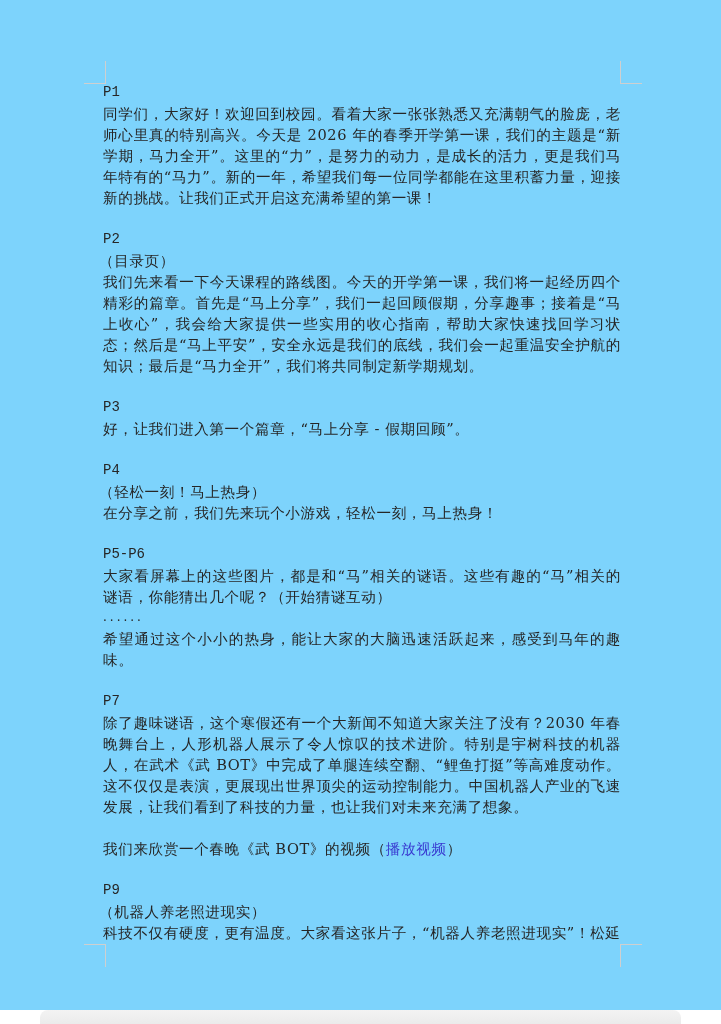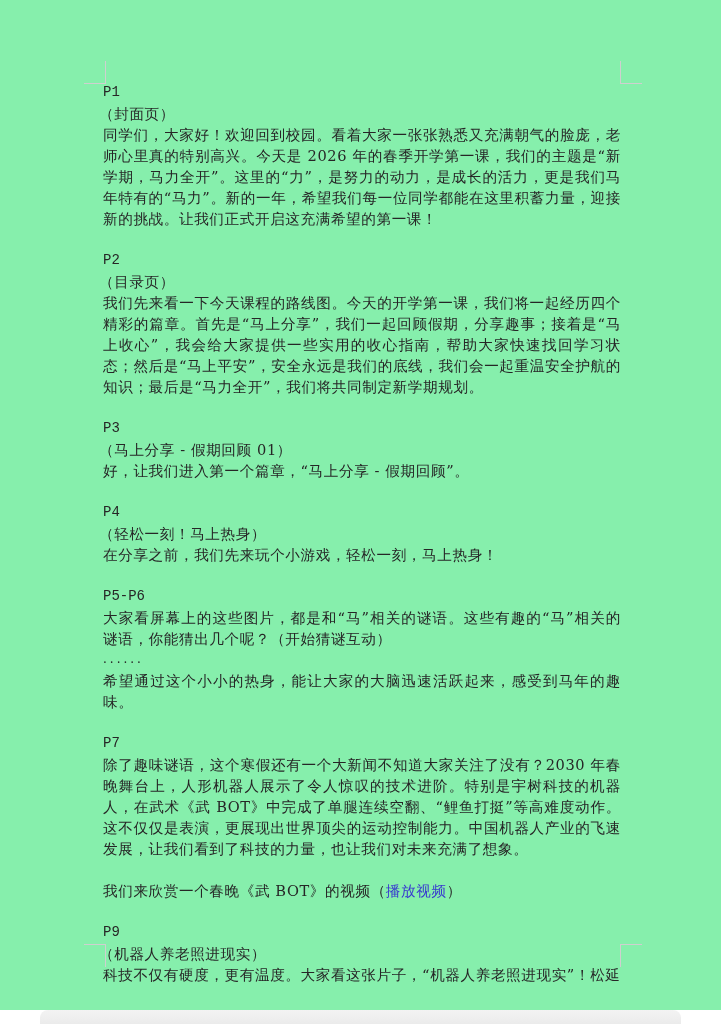--- a/index.html
+++ b/index.html
@@ -13,21 +13,21 @@
       position: relative;
       overflow: hidden;
       font-family: "DejaVu Serif", "Liberation Serif", serif;
       color: #262626;
     }
     .page {
       position: absolute;
       left: 0; top: 0;
       width: 721px;
       height: 1010px;
-      background: #86efac;
+      background: #7dd3fc;
     }
     .page-shadow {
       position: absolute;
       left: 40px;
       right: 40px;
       top: 1010px;
       height: 14px;
       background: linear-gradient(#f3f3f3, #ebebeb);
       border-radius: 8px 8px 0 0;
     }
@@ -84,33 +84,31 @@
 <div class="page">
   <div class="corner tl"></div>
   <div class="corner tr"></div>
   <div class="corner bl"></div>
   <div class="corner br"></div>
 
   <div class="content">
 
     <div class="section">
       <p class="sec-id">P1</p>
-      <p class="sec-sub">（封面页）</p>
       <p>同学们，大家好！欢迎回到校园。看着大家一张张熟悉又充满朝气的脸庞，老师心里真的特别高兴。今天是 2026 年的春季开学第一课，我们的主题是“新学期，马力全开”。这里的“力”，是努力的动力，是成长的活力，更是我们马年特有的“马力”。新的一年，希望我们每一位同学都能在这里积蓄力量，迎接新的挑战。让我们正式开启这充满希望的第一课！</p>
     </div>
 
     <div class="section">
       <p class="sec-id">P2</p>
       <p class="sec-sub">（目录页）</p>
       <p>我们先来看一下今天课程的路线图。今天的开学第一课，我们将一起经历四个精彩的篇章。首先是“马上分享”，我们一起回顾假期，分享趣事；接着是“马上收心”，我会给大家提供一些实用的收心指南，帮助大家快速找回学习状态；然后是“马上平安”，安全永远是我们的底线，我们会一起重温安全护航的知识；最后是“马力全开”，我们将共同制定新学期规划。</p>
     </div>
 
     <div class="section">
       <p class="sec-id">P3</p>
-      <p class="sec-sub">（马上分享 - 假期回顾 01）</p>
       <p>好，让我们进入第一个篇章，“马上分享 - 假期回顾”。</p>
     </div>
 
     <div class="section">
       <p class="sec-id">P4</p>
       <p class="sec-sub">（轻松一刻！马上热身）</p>
       <p>在分享之前，我们先来玩个小游戏，轻松一刻，马上热身！</p>
     </div>
 
     <div class="section">

